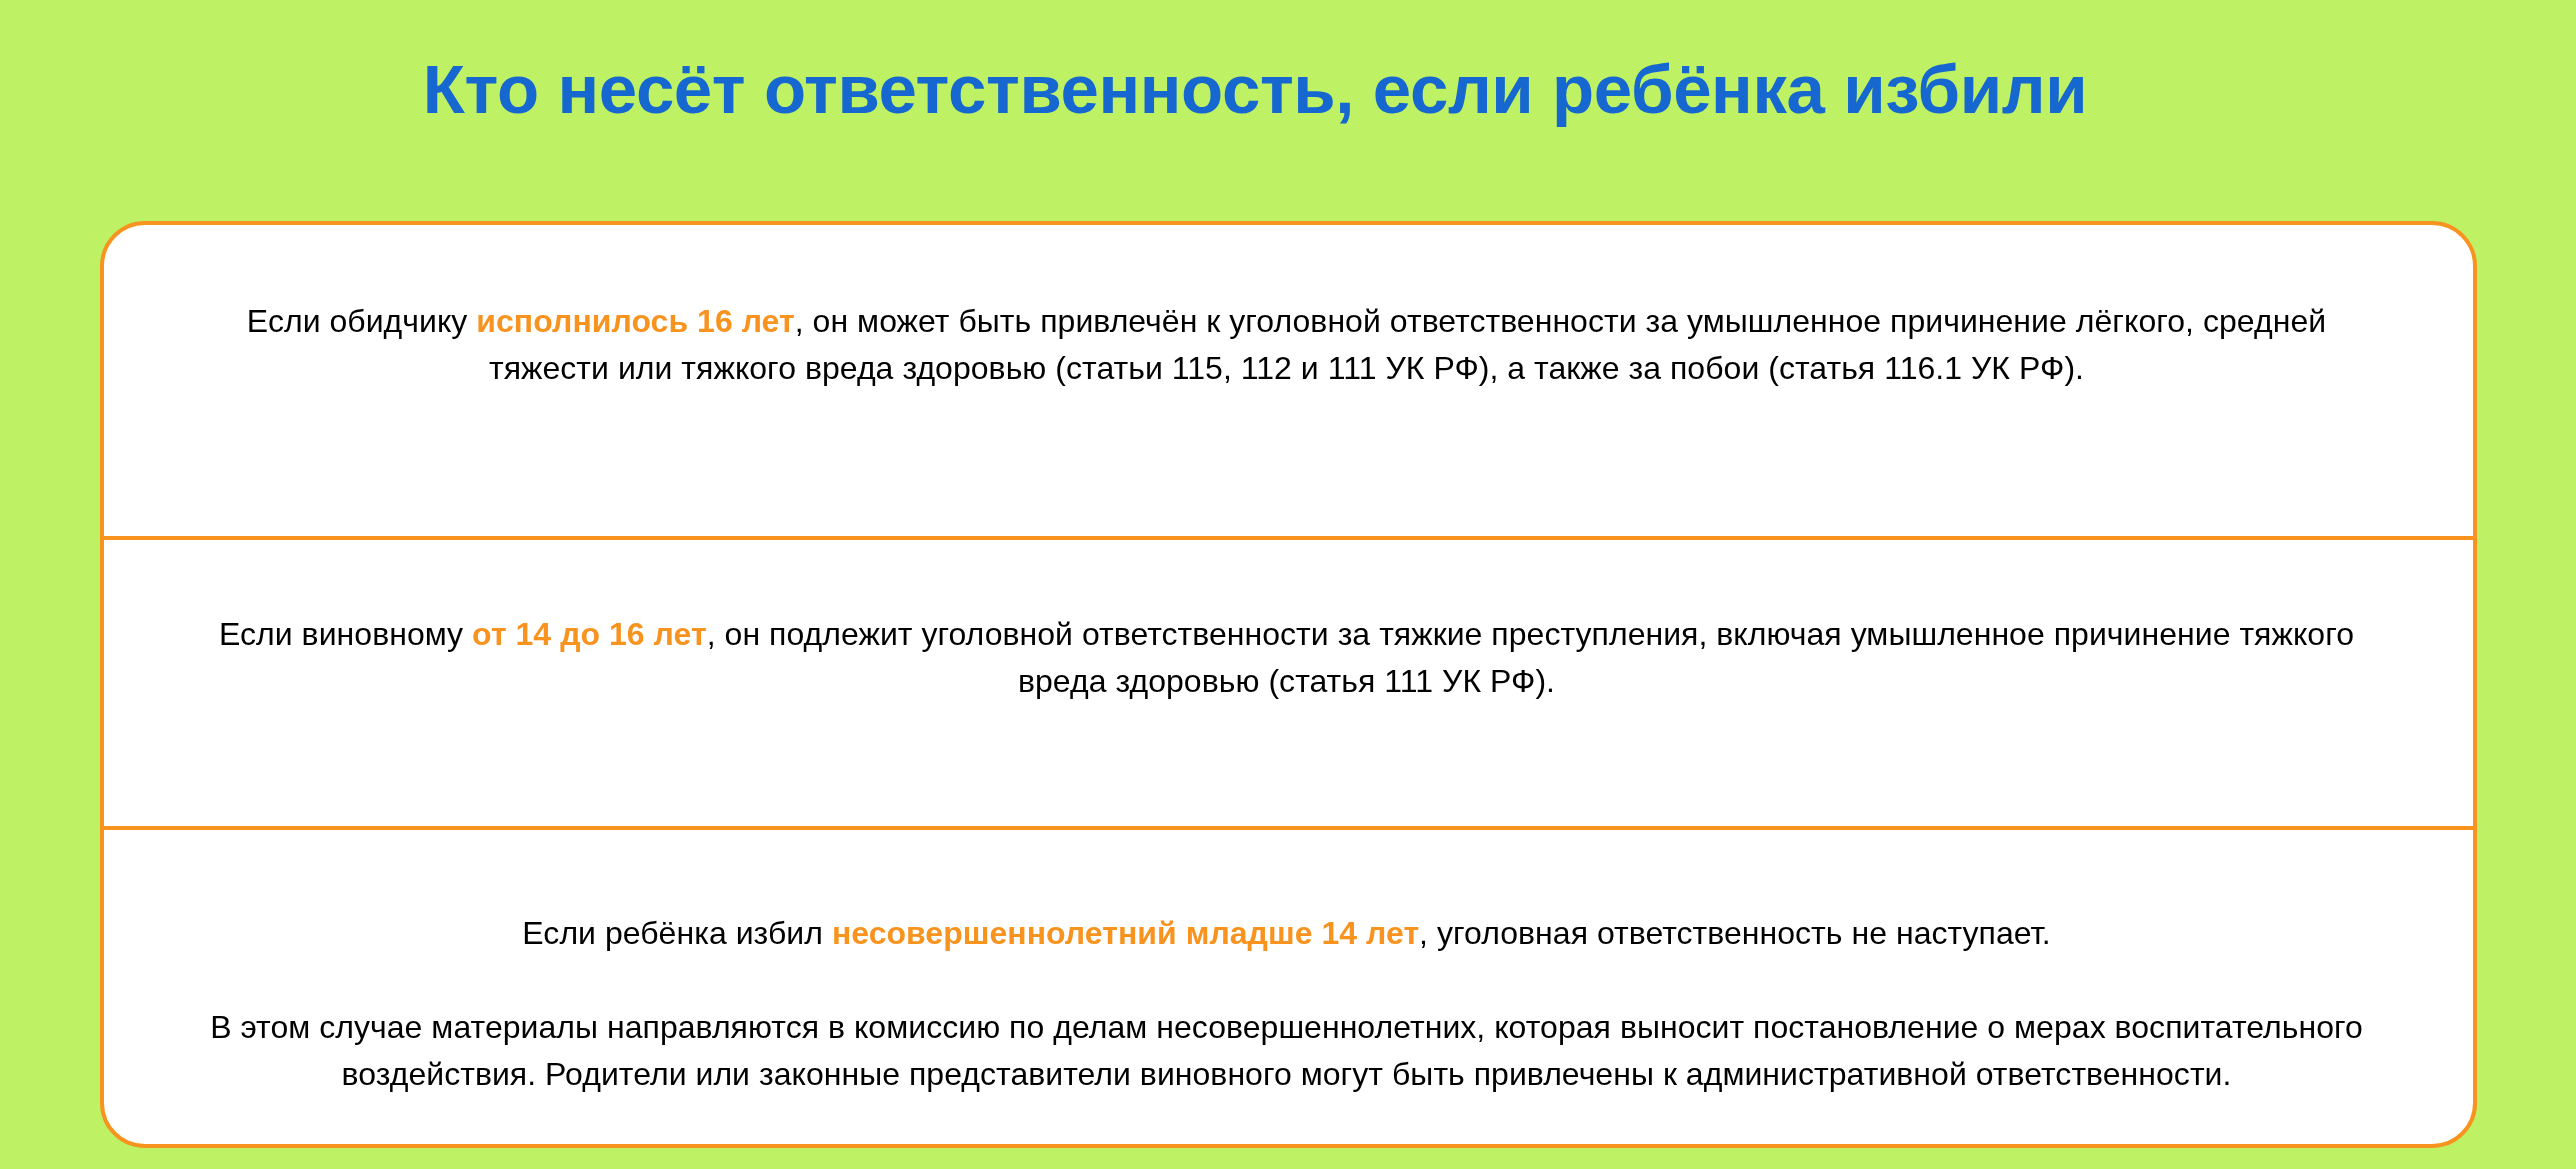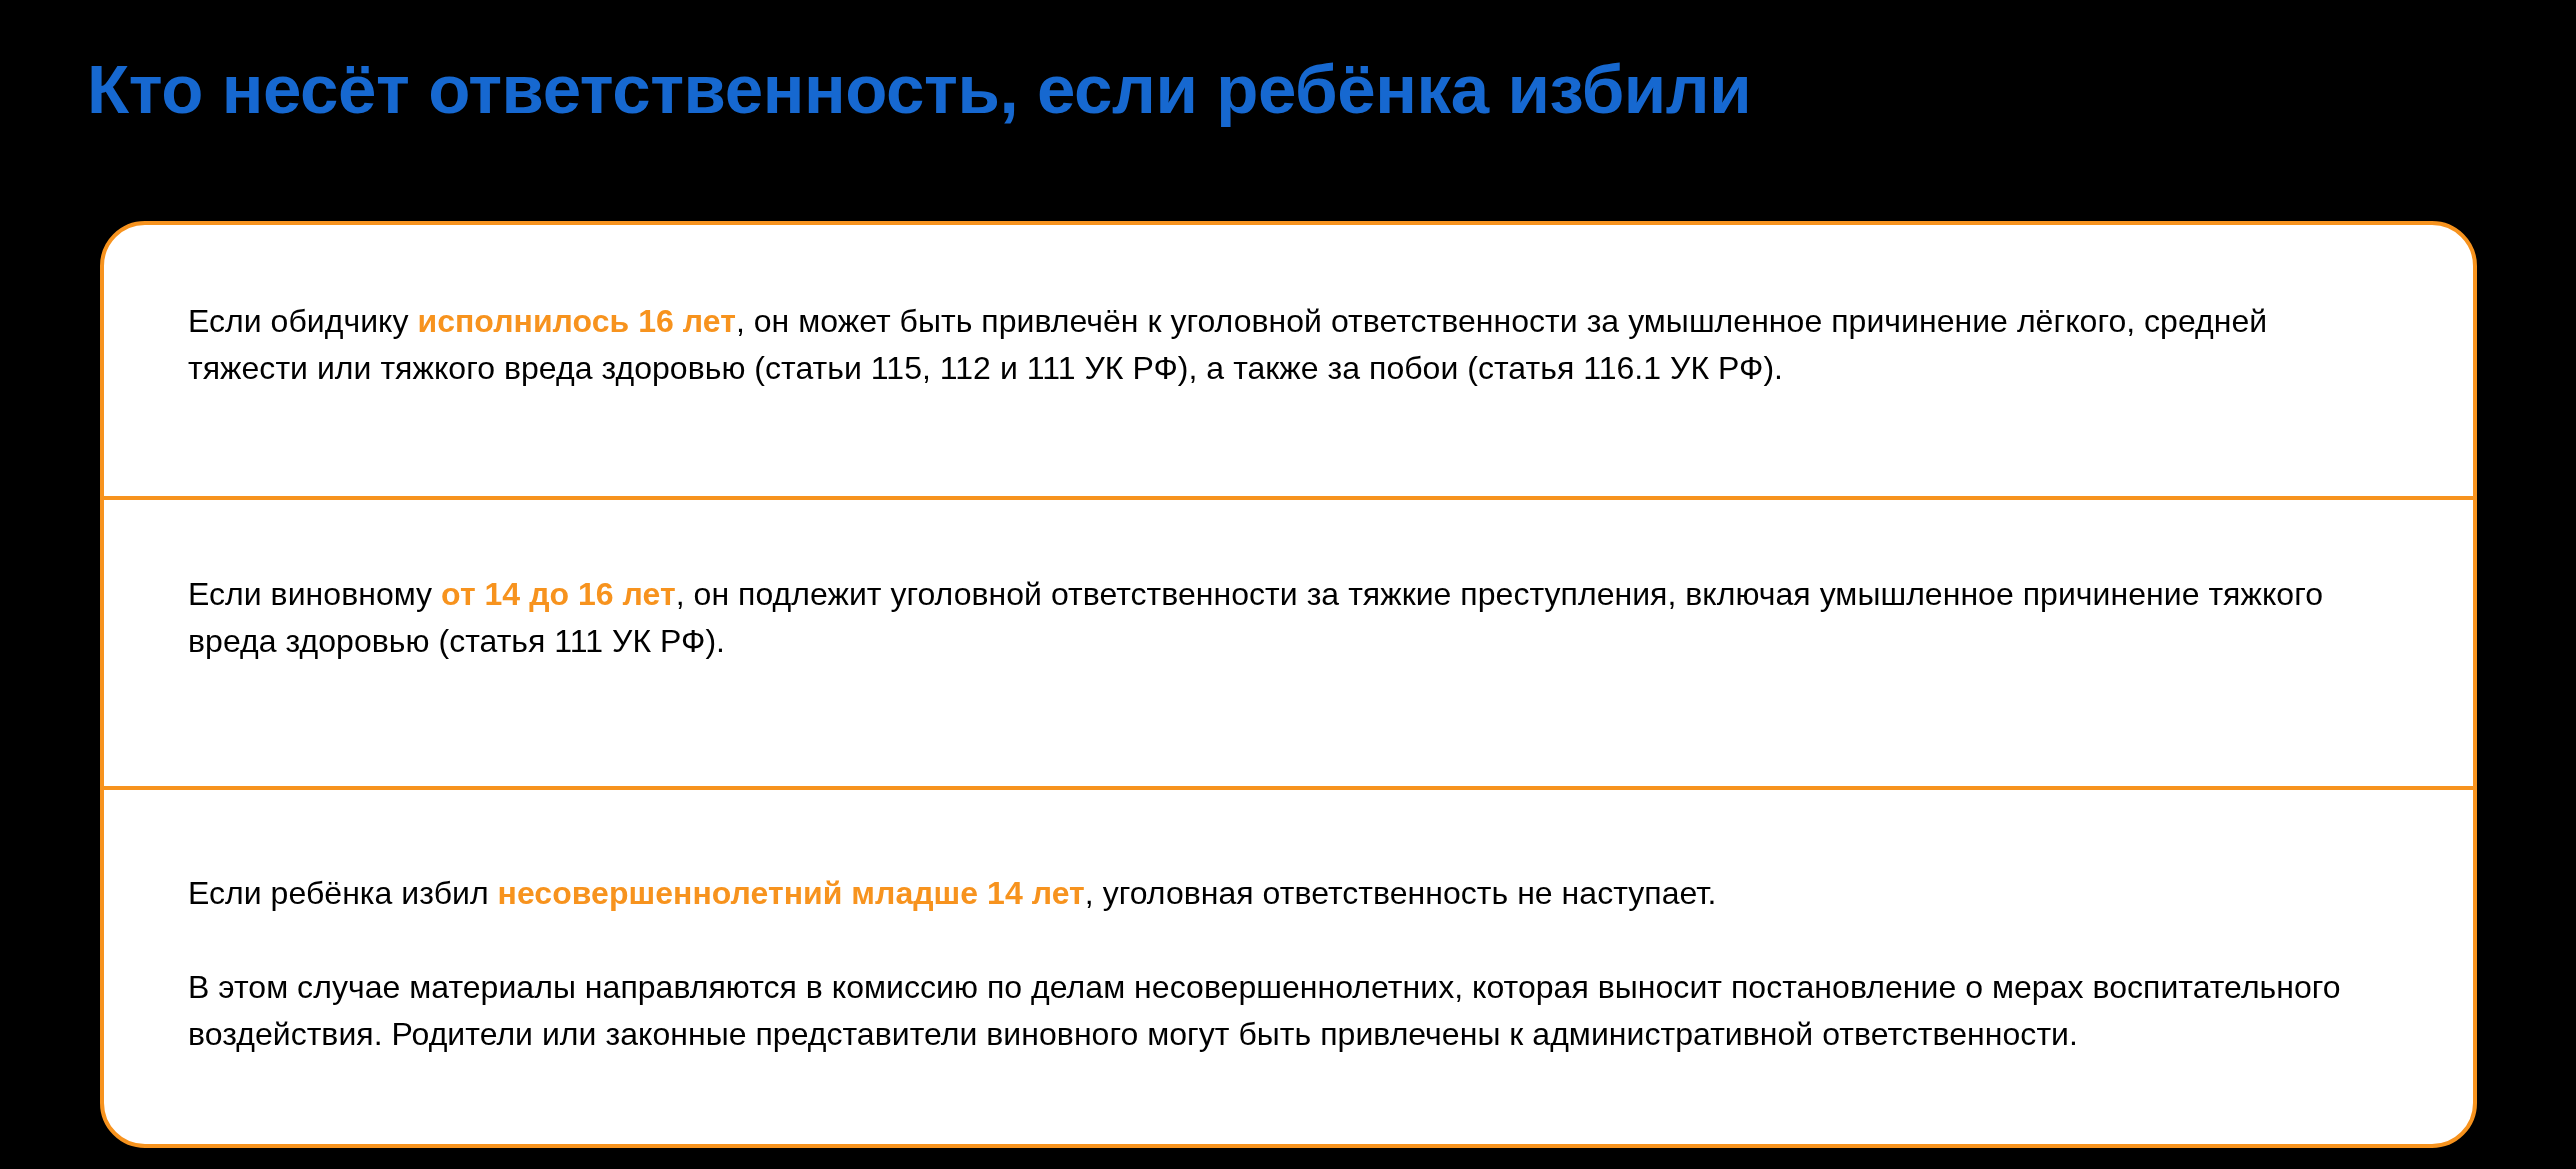--- a/index.html
+++ b/index.html
@@ -12,22 +12,23 @@
     width: 2576px;
     height: 1169px;
     font-family: "Liberation Sans", "DejaVu Sans", sans-serif;
     -webkit-font-smoothing: antialiased;
     overflow: hidden;
   }
   .page {
     position: relative;
     width: 2576px;
     height: 1169px;
-    background: #000000;
+    background: #bef264;
     box-sizing: border-box;
+    text-align: center;
   }
 
   
   .page-title {
     position: absolute;
     left: 87px;
     top: 1.7px;
     width: 2336px;
     font-size: 69px;
     line-height: 83px;
@@ -53,21 +54,21 @@
   .card-section {
     position: relative;
     box-sizing: border-box;
     padding: 15px 0 0 84px;
   }
   .card-section + .card-section {
     border-top: 4.3px solid #f7931e;
   }
 
   .sec-1 { height: 271px; padding-top: 73px; }
-  .sec-2 { height: 246px; padding-top: 71px; }
+  .sec-2 { height: 246px; padding-top: 71px; margin-top: 40px; }
   .sec-3 { height: 402px; padding-top: 80px; margin-top: 44px; }
 
   .body-text {
     font-size: 32px;
     line-height: 47px;
     color: #000000;
     font-weight: 400;
     margin: 0;
     max-width: 2197px;
     letter-spacing: 0.04px;

